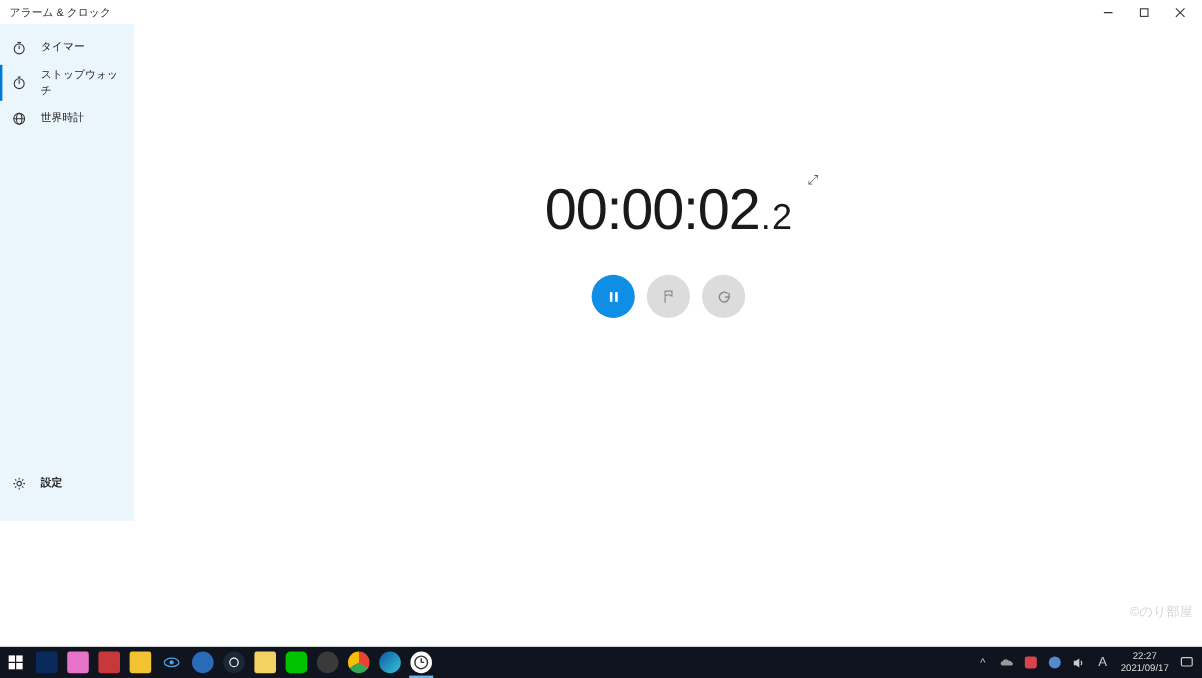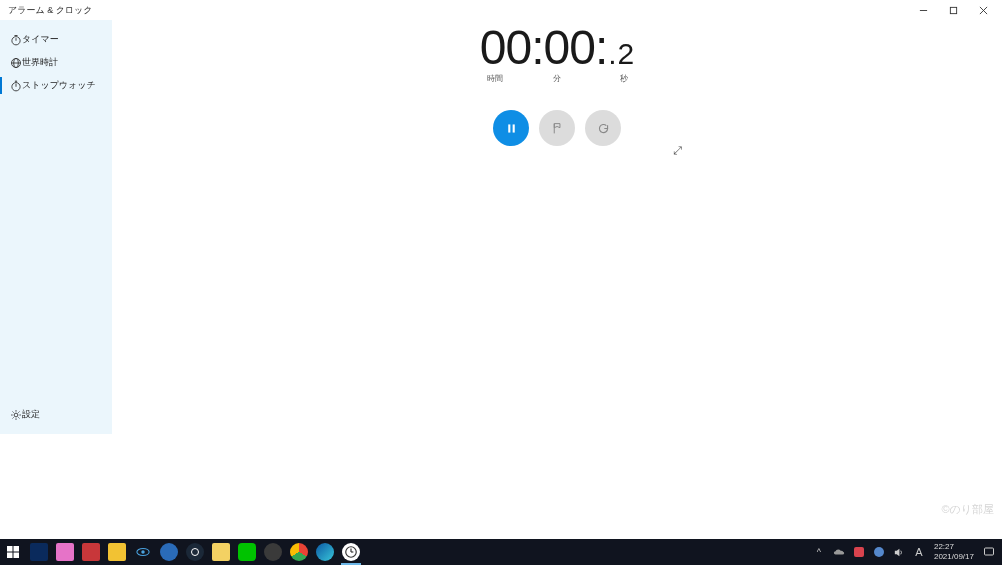--- a/index.html
+++ b/index.html
@@ -59,21 +59,21 @@
       display: flex;
       flex-direction: column;
       padding-top: 8px;
     }
     .sidebar-items {
       flex: 1;
     }
     .sidebar-item {
       display: flex;
       align-items: center;
-      gap: 0;
+      gap: 12px;
       padding: 5px 10px;
       font-size: 9px;
       color: #222;
       cursor: pointer;
       position: relative;
     }
     .sidebar-item.active {
       background: transparent;
     }
     .sidebar-item.active::before {
@@ -93,39 +93,41 @@
       justify-content: center;
     }
     .sidebar-icon svg {
       width: 12px;
       height: 12px;
       fill: none;
       stroke: #333;
       stroke-width: 1.2;
     }
     .sidebar-bottom {
-      padding-bottom: 8px;
+      padding-bottom: 20px;
+      font-weight: bold;
     }
     .main-content {
       flex: 1;
       background: #fff;
       position: relative;
       display: flex;
       flex-direction: column;
       align-items: center;
     }
     .expand-icon {
       position: absolute;
       top: 124px;
       right: 320px;
       font-size: 11px;
       color: #555;
       cursor: pointer;
     }
     .stopwatch-display {
+      margin-top: 128px;
       text-align: center;
     }
     .time-row {
       display: flex;
       align-items: baseline;
       justify-content: center;
       font-weight: 300;
       color: #1a1a1a;
     }
     .time-main {
@@ -222,21 +224,21 @@
       width: 18px;
       height: 26px;
       display: flex;
       align-items: center;
       justify-content: center;
       font-size: 9px;
       color: #ccc;
       cursor: pointer;
     }
     .tray-clock {
-      text-align: left;
+      text-align: center;
       font-size: 8px;
       color: #ddd;
       line-height: 10px;
       padding: 0 4px;
       cursor: pointer;
     }
     .watermark {
       position: absolute;
       right: 8px;
       bottom: 48px;
@@ -288,41 +290,41 @@
         <div class="sidebar-item">
           <span class="sidebar-icon">
             <svg viewBox="0 0 16 16">
                 <circle cx="8" cy="9" r="5.5"></circle>
                 <line x1="8" y1="9" x2="8" y2="5.5"></line>
                 <line x1="6" y1="2" x2="10" y2="2"></line>
               </svg>
           </span>
           <span>タイマー</span>
         </div>
-        <div class="sidebar-item">
-          <span class="sidebar-icon">
-            <svg viewBox="0 0 16 16">
-                <circle cx="8" cy="8" r="6"></circle>
-                <ellipse cx="8" cy="8" rx="3" ry="6"></ellipse>
-                <line x1="2" y1="8" x2="14" y2="8"></line>
-              </svg>
-          </span>
-          <span>世界時計</span>
-        </div>
         <div class="sidebar-item active">
           <span class="sidebar-icon">
             <svg viewBox="0 0 16 16">
                 <circle cx="8" cy="9" r="5.5"></circle>
                 <line x1="8" y1="9" x2="8" y2="5"></line>
                 <line x1="6.5" y1="1.5" x2="9.5" y2="1.5"></line>
                 <line x1="8" y1="1.5" x2="8" y2="3.5"></line>
               </svg>
           </span>
           <span>ストップウォッチ</span>
         </div>
+        <div class="sidebar-item">
+          <span class="sidebar-icon">
+            <svg viewBox="0 0 16 16">
+                <circle cx="8" cy="8" r="6"></circle>
+                <ellipse cx="8" cy="8" rx="3" ry="6"></ellipse>
+                <line x1="2" y1="8" x2="14" y2="8"></line>
+              </svg>
+          </span>
+          <span>世界時計</span>
+        </div>
       </div>
       <div class="sidebar-bottom">
         <div class="sidebar-item">
           <span class="sidebar-icon">
             <svg viewBox="0 0 16 16">
                 <circle cx="8" cy="8" r="2.5"></circle>
                 <path d="M8 1.5v2M8 12.5v2M14.5 8h-2M3.5 8h-2M12.6 3.4l-1.4 1.4M4.8 11.2l-1.4 1.4M12.6 12.6l-1.4-1.4M4.8 4.8L3.4 3.4"></path>
               </svg>
           </span>
           <span>設定</span>
@@ -331,27 +333,23 @@
     </div>
 
     <div class="main-content">
       <div class="expand-icon">⤢</div>
       <div class="stopwatch-display">
         <div class="time-row">
           <span class="time-main">00</span>
           <span class="time-main">:</span>
           <span class="time-main">00</span>
           <span class="time-main">:</span>
+          <span class="time-main">02</span>
           <span class="time-fraction">.</span>
           <span class="time-fraction">2</span>
-        </div>
-        <div class="time-labels">
-          <div class="time-label lbl-h">時間</div>
-          <div class="time-label lbl-m">分</div>
-          <div class="time-label lbl-s">秒</div>
         </div>
       </div>
       <div class="controls">
         <button class="ctrl-btn pause">
           <svg viewBox="0 0 16 16" width="13" height="13">
               <rect x="4" y="3" width="2.6" height="10"></rect>
               <rect x="9.4" y="3" width="2.6" height="10"></rect>
             </svg>
         </button>
         <button class="ctrl-btn lap">

